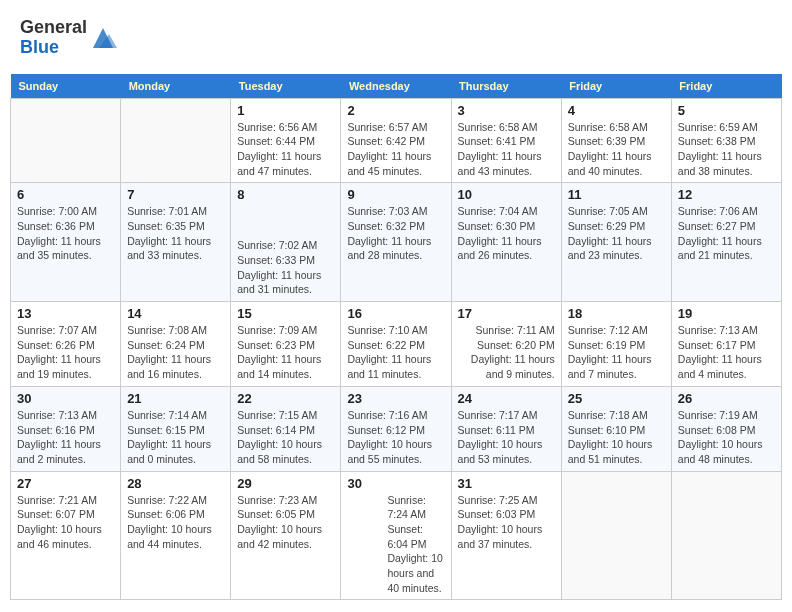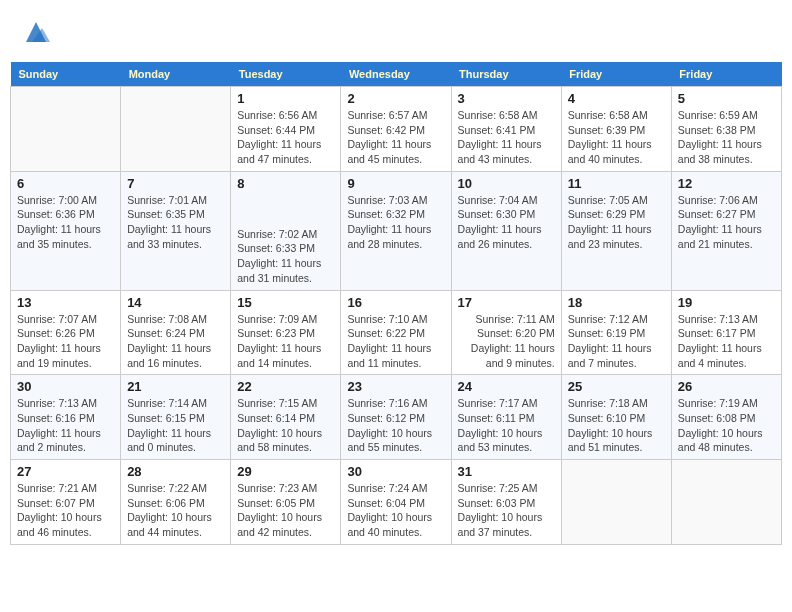--- a/index.html
+++ b/index.html
@@ -93,20 +93,24 @@
     }
     tr:nth-child(odd) td {
       background-color: #ffffff;
     }
   </style>
 </head>
 <body>
 
 <div class="header">
   <div class="logo">
+    <div class="logo-text">
+      <span class="logo-general">General</span>
+      <span class="logo-blue">Blue</span>
+    </div>
     <svg class="logo-icon" viewBox="0 0 28 28" xmlns="http://www.w3.org/2000/svg">
       <polygon points="4,24 14,4 24,24" fill="#1a6bbf" opacity="0.8"></polygon>
       <polygon points="10,24 20,10 28,24" fill="#1a6bbf" opacity="0.5"></polygon>
     </svg>
   </div>
 </div>
 
 <table class="calendar-table">
   <thead>
     <tr>
@@ -300,21 +304,21 @@
 Daylight: 10 hours and 44 minutes.</div>
         </td>
         <td>
           <div class="day-number">29</div>
           <div class="day-info" style="white-space: pre-line;">Sunrise: 7:23 AM
 Sunset: 6:05 PM
 Daylight: 10 hours and 42 minutes.</div>
         </td>
         <td>
           <div class="day-number">30</div>
-          <div class="day-info" style="white-space: pre-line;">Sunrise: 7:24 AM
+          <div class="day-info" style="white-space: pre-line; margin-left: 40px;">Sunrise: 7:24 AM
 Sunset: 6:04 PM
 Daylight: 10 hours and 40 minutes.</div>
         </td>
         <td>
           <div class="day-number">31</div>
           <div class="day-info" style="white-space: pre-line;">Sunrise: 7:25 AM
 Sunset: 6:03 PM
 Daylight: 10 hours and 37 minutes.</div>
         </td>
         <td class="empty"></td>

